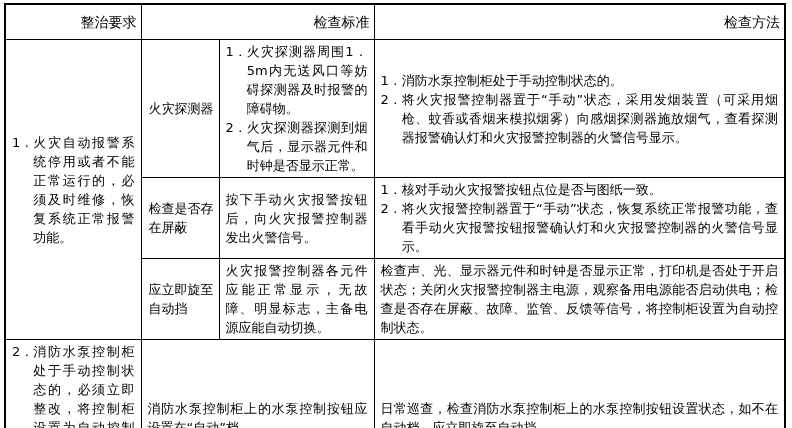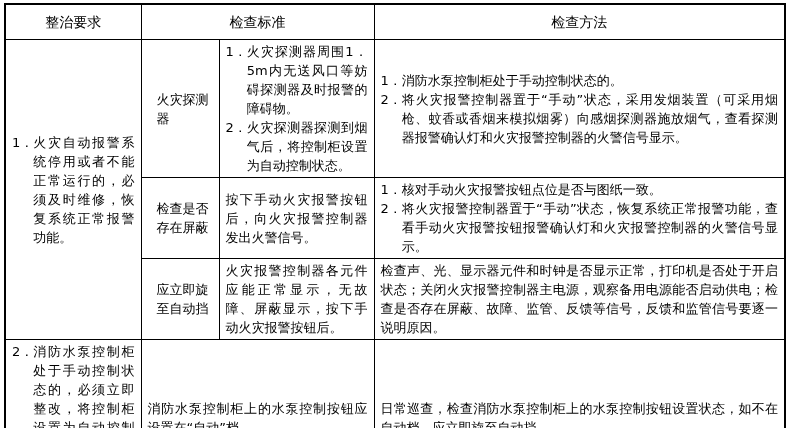--- a/index.html
+++ b/index.html
@@ -22,34 +22,34 @@
   td, th {
     border: 1px solid #000000;
     vertical-align: middle;
     padding: 2px 6px;
     font-size: 13px;
     line-height: 19px;
     font-weight: normal;
     overflow: hidden;
   }
   th.hdr {
-    text-align: center;
+    text-align: right;
     font-size: 14px;
     height: 30px;
     padding: 2px 4px;
   }
   tr.r-sub1  { height: 126px; }
   tr.r-sub2  { height: 60px; }
   tr.r-sub3  { height: 70px; }
   tr.r-main2 { height: 129px; }
   .li { display: flex; }
   .li .num { flex: 0 0 auto; white-space: nowrap; }
   .li .txt { flex: 1 1 auto; text-align: justify; }
   .plain { text-align: justify; }
-  td.device-cell { padding: 2px 4px 2px 15px; }
+  td.device-cell { padding: 2px 4px 2px 7px; }
 </style>
 </head>
 <body>
 
 <table class="doc-table">
   <colgroup>
     <col style="width:136px">
     <col style="width:78px">
     <col style="width:155px">
     <col style="width:411px">
@@ -70,21 +70,21 @@
       </div>
     </td>
     <td class="device-cell">火灾探测器</td>
     <td>
       <div class="li">
         <span class="num">1．</span>
         <span class="txt">火灾探测器周围1．5m内无送风口等妨碍探测器及时报警的障碍物。</span>
       </div>
       <div class="li">
         <span class="num">2．</span>
-        <span class="txt">火灾探测器探测到烟气后，将控制柜设置为自动控制状态。</span>
+        <span class="txt">火灾探测器探测到烟气后，显示器元件和时钟是否显示正常。</span>
       </div>
     </td>
     <td>
       <div class="li">
         <span class="num">1．</span>
         <span class="txt">消防水泵控制柜处于手动控制状态的。</span>
       </div>
       <div class="li">
         <span class="num">2．</span>
         <span class="txt">将火灾报警控制器置于“手动”状态，采用发烟装置（可采用烟枪、蚊香或香烟来模拟烟雾）向感烟探测器施放烟气，查看探测器报警确认灯和火灾报警控制器的火警信号显示。</span>
@@ -105,24 +105,24 @@
       <div class="li">
         <span class="num">2．</span>
         <span class="txt">将火灾报警控制器置于“手动”状态，恢复系统正常报警功能，查看手动火灾报警按钮报警确认灯和火灾报警控制器的火警信号显示。</span>
       </div>
     </td>
   </tr>
 
   <tr class="r-sub3">
     <td class="device-cell">应立即旋至自动挡</td>
     <td>
-      <div class="plain">火灾报警控制器各元件应能正常显示，无故障、屏蔽显示，按下手动火灾报警按钮后。</div>
+      <div class="plain">火灾报警控制器各元件应能正常显示，无故障、明显标志，主备电源应能自动切换。</div>
     </td>
     <td>
-      <div class="plain">检查声、光、显示器元件和时钟是否显示正常，打印机是否处于开启状态；关闭火灾报警控制器主电源，观察备用电源能否启动供电；检查是否存在屏蔽、故障、监管、反馈等信号，反馈和监管信号要逐一说明原因。</div>
+      <div class="plain">检查声、光、显示器元件和时钟是否显示正常，打印机是否处于开启状态；关闭火灾报警控制器主电源，观察备用电源能否启动供电；检查是否存在屏蔽、故障、监管、反馈等信号，将控制柜设置为自动控制状态。</div>
     </td>
   </tr>
 
   <tr class="r-main2">
     <td>
       <div class="li">
         <span class="num">2．</span>
         <span class="txt">消防水泵控制柜处于手动控制状态的，必须立即整改，将控制柜设置为自动控制状态，并张贴“禁止置于手动状态”明显标志。</span>
       </div>
     </td>

